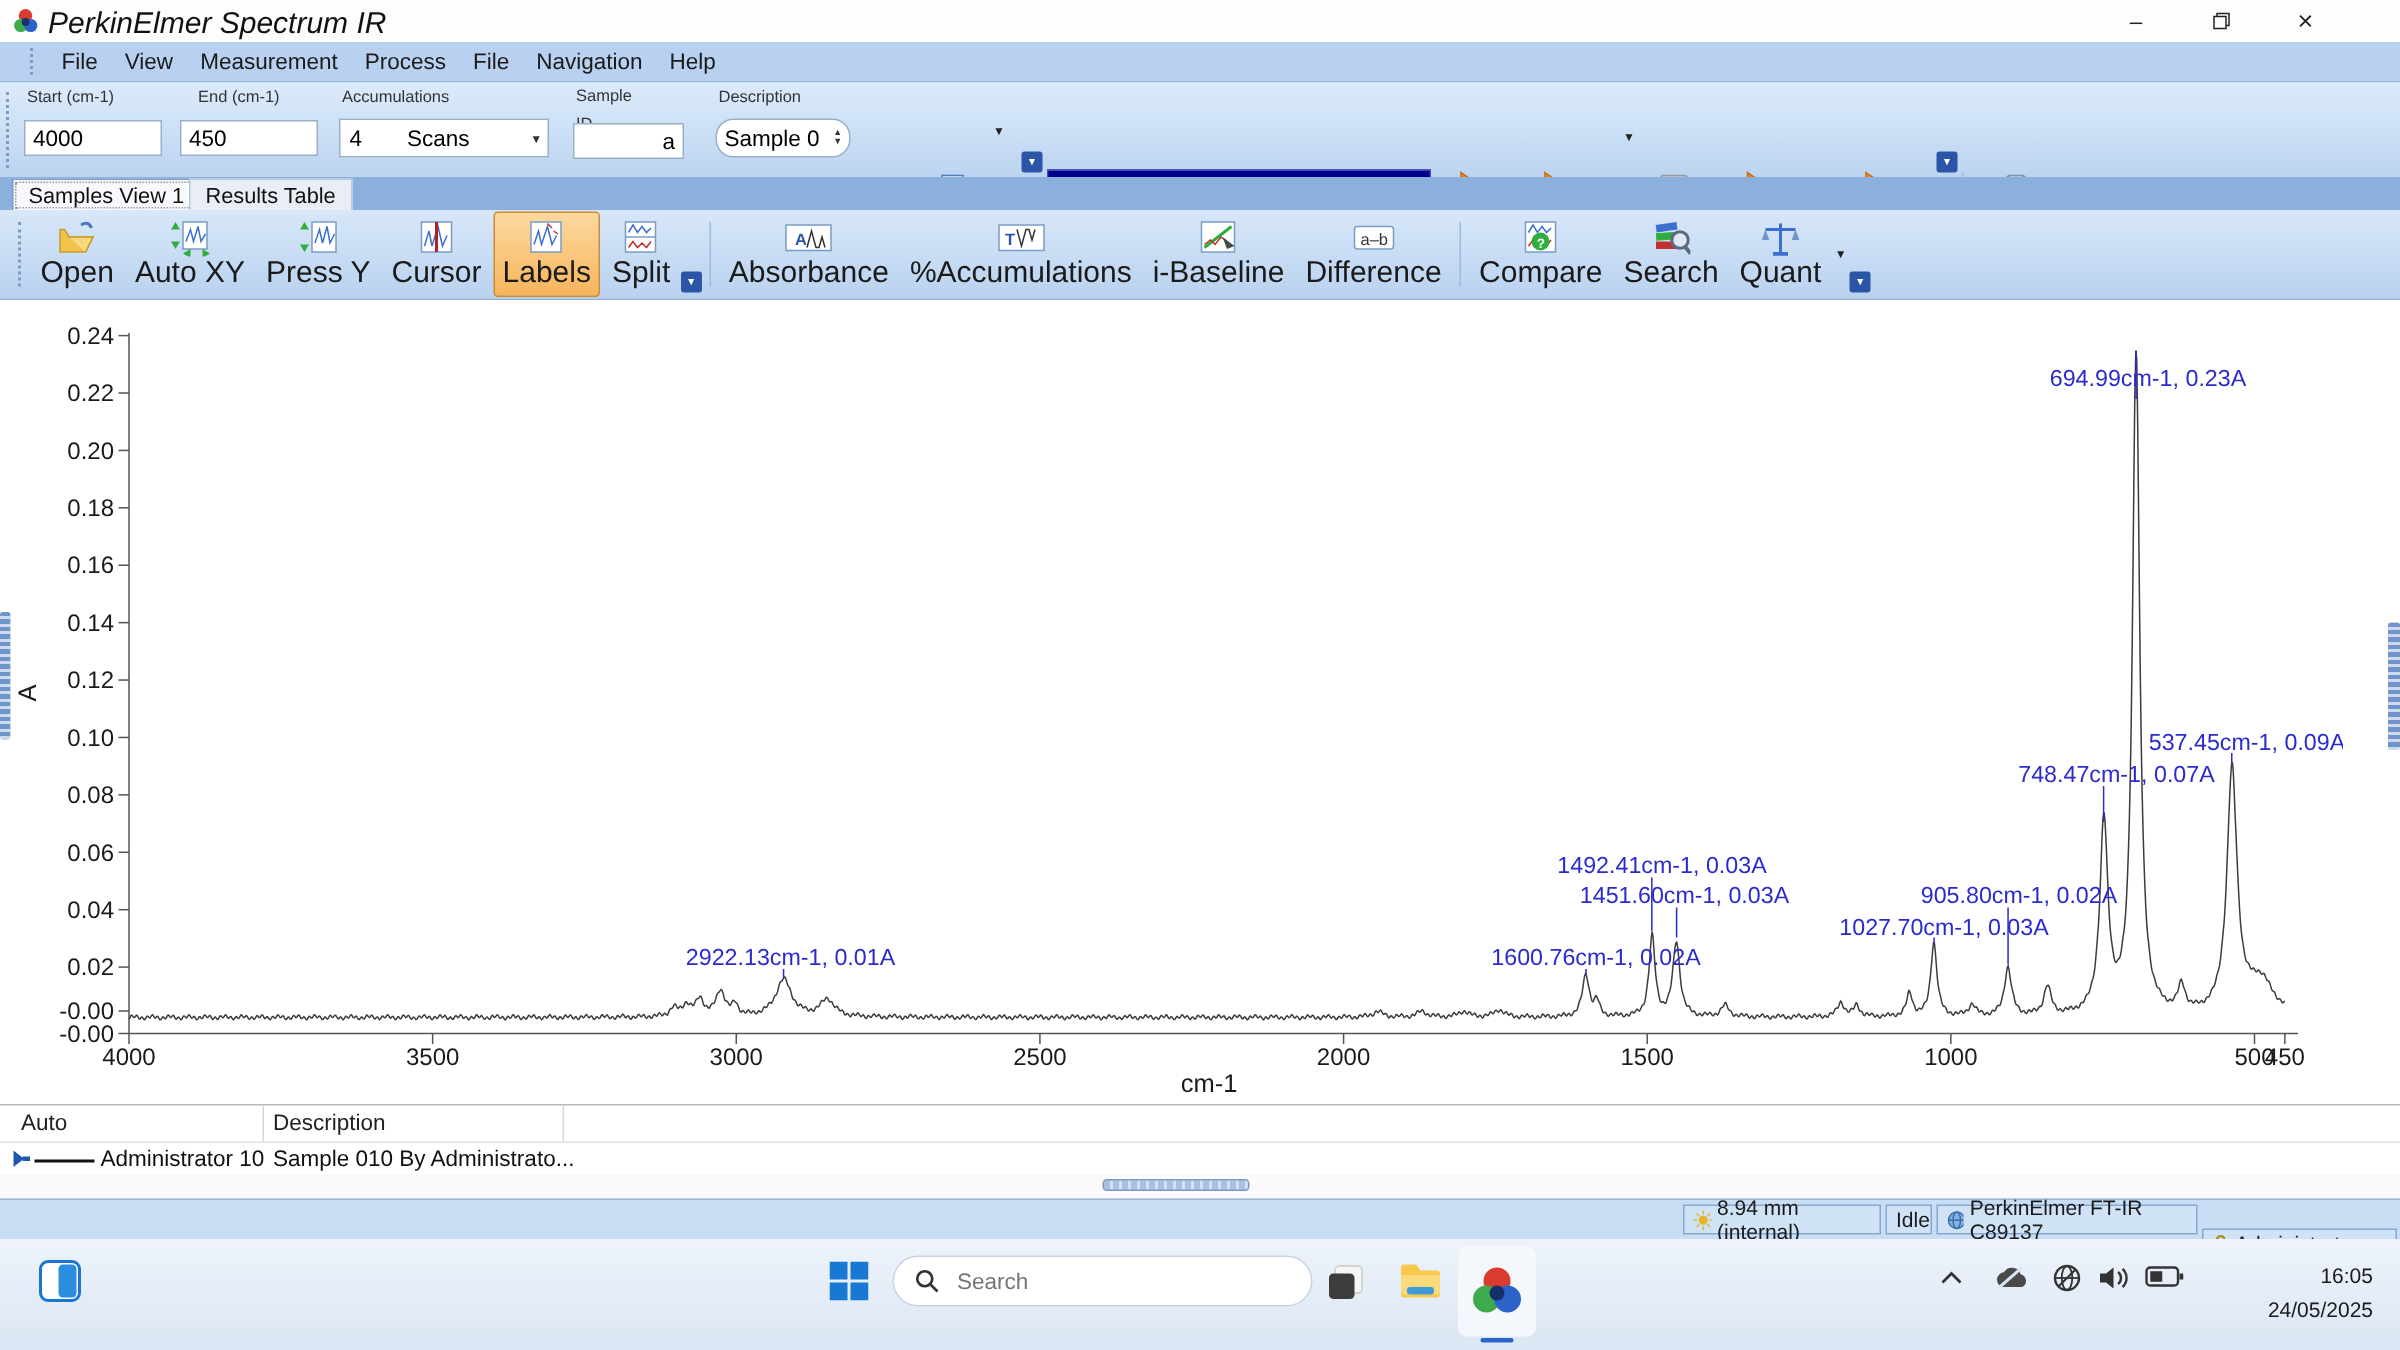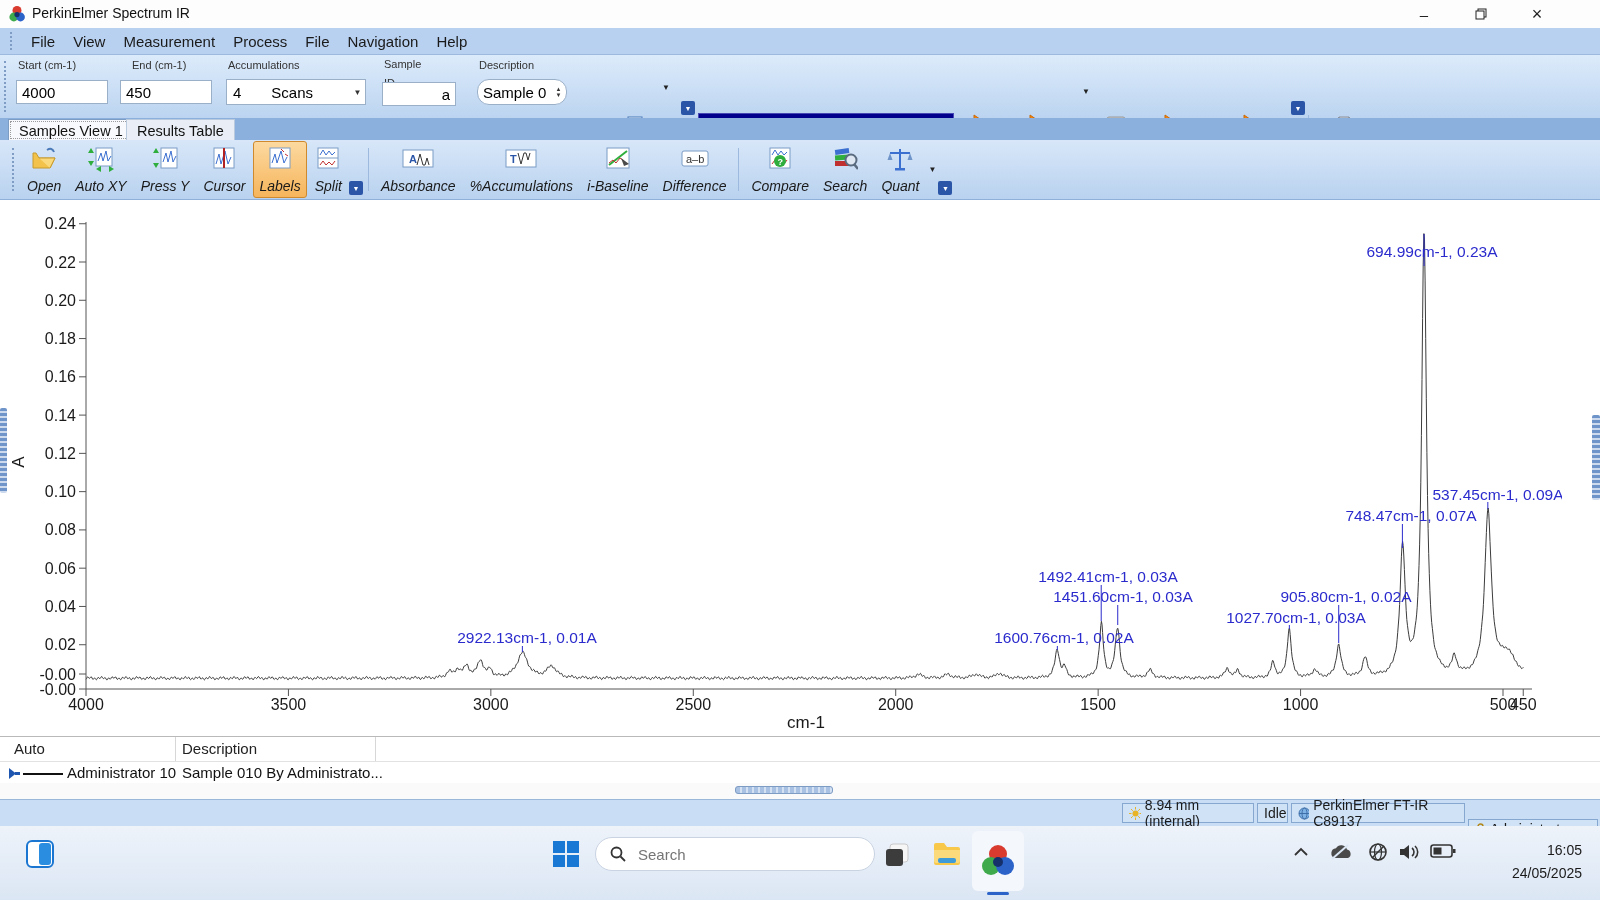--- a/index.html
+++ b/index.html
@@ -1,26 +1,26 @@
 <!DOCTYPE html>
 <html><head>
 <meta charset="utf-8">
 <style>
   html,body{margin:0;padding:0;}
   body{width:1600px;height:900px;position:relative;overflow:hidden;
        font-family:"Liberation Sans",sans-serif;background:#fff;-webkit-font-smoothing:antialiased;}
   .abs{position:absolute;}
   
   .titlebar{left:0;top:0;width:1600px;height:28px;background:#fdfdfd;border-bottom:1px solid #e3e3e3;}
-  .title-text{left:32px;top:5px;font-size:14px;color:#111;}
+  .title-text{left:32px;top:5px;font-size:20px;color:#111;font-style:italic;}
   .app-logo{left:9px;top:5px;}
   .win-btn{top:0;width:46px;height:28px;display:flex;align-items:center;justify-content:center;color:#222;font-size:15px;}
   
   .menubar{left:0;top:28px;width:1600px;height:27px;background:#b9d1f0;border-bottom:1px solid #9db9dd;
-           display:flex;align-items:center;padding-left:10px;box-sizing:border-box;}
+           display:flex;align-items:center;padding-left:20px;box-sizing:border-box;}
   .menubar::before{content:"";border-left:2px dotted #7e9cc4;height:18px;margin-right:10px;}
   .menu-item{padding:2px 9px;font-size:15px;color:#1a1a1a;}
   
   .maintoolbar{left:0;top:55px;width:1600px;height:63px;
     background:linear-gradient(#dcebfb,#bcd4f0);border-bottom:1px solid #8fb0d8;}
   .maintoolbar::before{content:"";position:absolute;left:4px;top:6px;bottom:6px;border-left:2px dotted #7e9cc4;}
   .fld-label{font-size:11px;color:#333;}
   .fld-input{position:absolute;height:24px;border:1px solid #9ab0c9;background:#fff;font-size:15px;
              font-family:"Liberation Sans",sans-serif;padding:0 5px;box-sizing:border-box;}
   .combo{position:absolute;height:26px;border:1px solid #9ab0c9;background:#fff;display:flex;align-items:center;box-sizing:border-box;font-size:15px;}
@@ -38,21 +38,21 @@
   .tabrow{left:0;top:118px;width:1600px;height:29px;background:#8cb0de;}
   .tab{position:absolute;top:1px;height:21px;display:flex;align-items:center;padding:0 10px;font-size:14.5px;color:#111;}
   .tab.active{background:#f7f9fc;border:1px solid #7d9cc4;border-bottom:none;outline:1px dotted #9a9a9a;outline-offset:-3px;}
   .tab.inactive{background:#e9eef6;border:1px solid #b9c9de;border-bottom:none;}
   
   .viewtoolbar{left:0;top:140px;width:1600px;height:60px;background:linear-gradient(#d8e7f9,#b9d2ef);
      border-bottom:1px solid #8fb0d8;display:flex;align-items:stretch;padding-left:12px;box-sizing:border-box;}
   .viewtoolbar::before{content:"";border-left:2px dotted #7e9cc4;margin:8px 6px 8px 0;}
   .vt-btn{display:flex;flex-direction:column;align-items:center;justify-content:space-between;
           padding:5px 6px 4px 6px;margin:1px 1px;border-radius:3px;}
-  .vt-btn .lbl{font-size:14px;color:#1a1a1a;white-space:nowrap;font-style:italic;}
+  .vt-btn .lbl{font-size:20px;color:#1a1a1a;white-space:nowrap;}
   .vt-btn.active{background:linear-gradient(#fcd9a0,#f6b55c);border:1px solid #d08a2e;padding:4px 5px 3px 5px;}
   .vt-sep{border-left:1px solid #9db9dd;margin:8px 5px;}
   .vt-chev{align-self:flex-end;margin-bottom:4px;}
   .mini{width:26px;height:26px;}
   
   .chartpane{left:0;top:200px;width:1600px;height:536px;background:#fff;}
   svg text{font-family:"Liberation Sans",sans-serif;}
   .splitter{background:#6f94c9;border-radius:2px;
     background-image:repeating-linear-gradient(180deg,#6f94c9 0 3px,#cdd9ec 3px 5px);}
   

